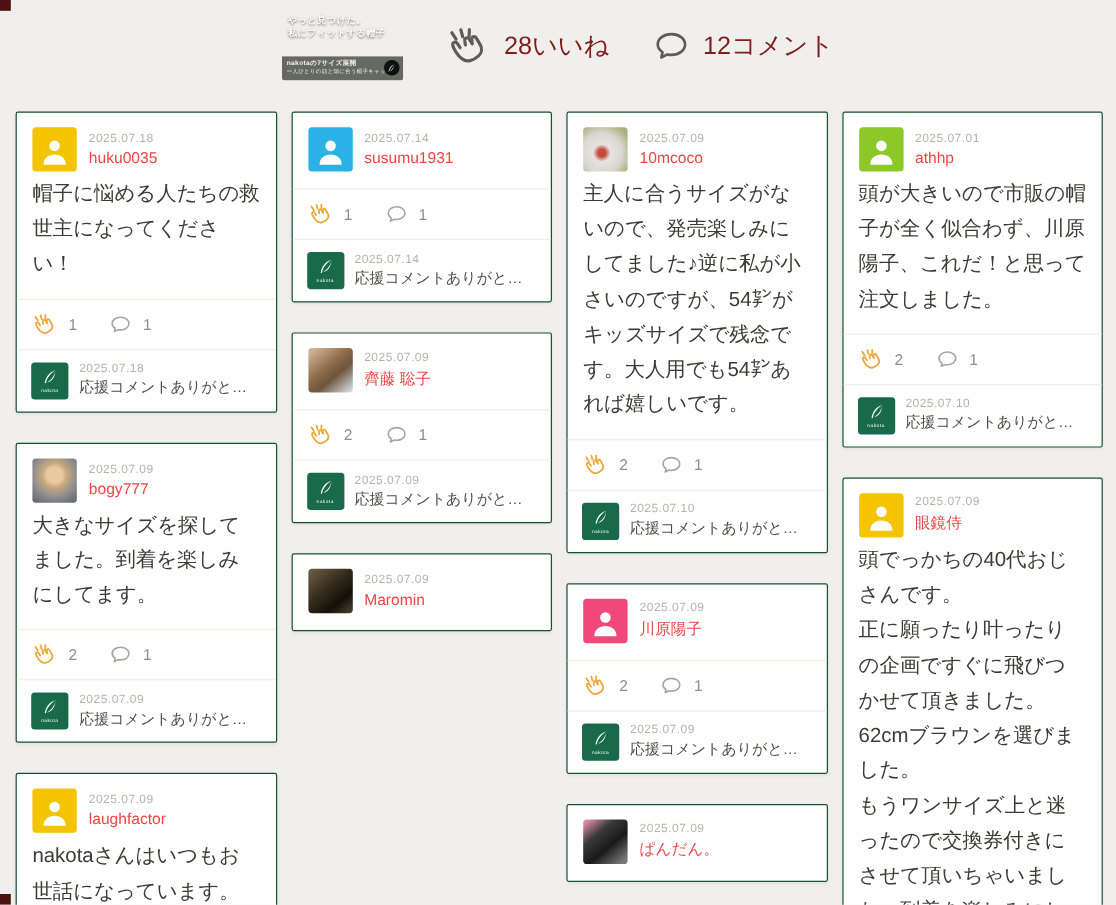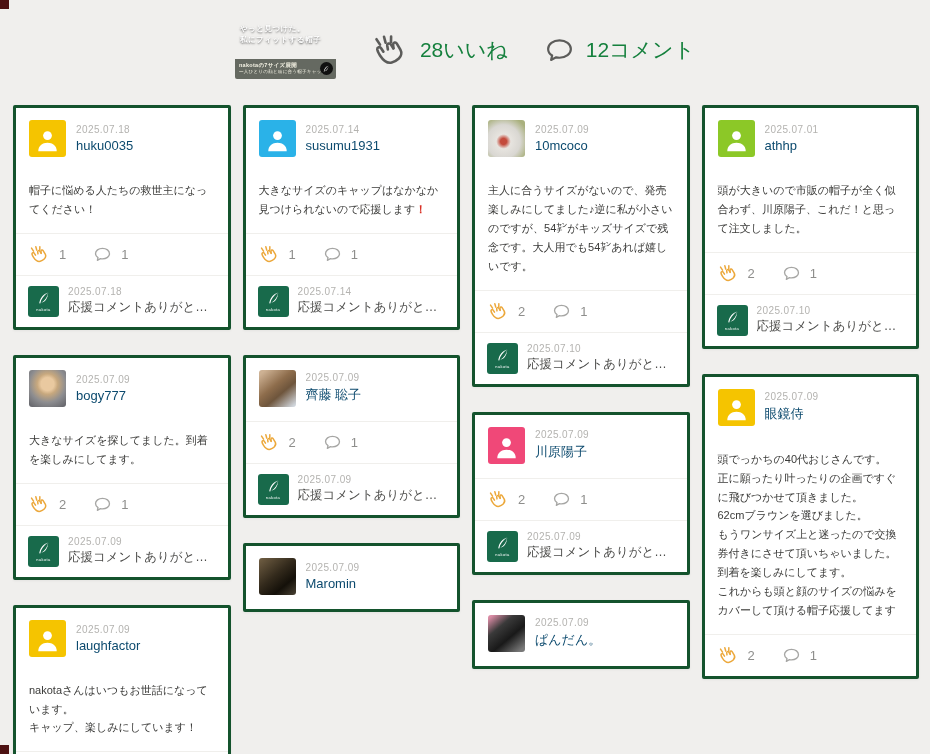--- a/index.html
+++ b/index.html
@@ -6,52 +6,52 @@
   body{
     width:930px;height:754px;position:relative;overflow:hidden;
     background:var(--page-bg,#f0efed);
     font-family:"Liberation Sans","DejaVu Sans",sans-serif;
     -webkit-font-smoothing:antialiased;
   }
   .corner{position:absolute;width:9px;height:9px;background:var(--corner,#4d1112);left:0}
   .corner.tl{top:0}.corner.bl{bottom:0}
 
   
-  .header{display:flex;justify-content:center;align-items:center;gap:36px;padding-top:18px;height:64px}
+  .header{display:flex;justify-content:center;align-items:center;gap:36px;padding-top:6px;height:64px}
   .thumb{width:101px;height:58px;position:relative;border-radius:2px;overflow:hidden;flex:0 0 101px;cursor:pointer;
     background:
       radial-gradient(ellipse 10px 6px at 40% 56%, #d9ceb5 65%, rgba(0,0,0,0) 70%),
       radial-gradient(ellipse 11px 7px at 79% 40%, #efe9dd 65%, rgba(0,0,0,0) 70%),
       linear-gradient(160deg,#7a9362 0%,#4d6c41 38%,#33512e 72%,#27402５ 100%),#33512e;
   }
   .thumb-title{position:absolute;top:3px;left:5px;right:3px;color:#fff;font-weight:bold;
     font-size:7.5px;line-height:1.45;text-shadow:0 1px 2px rgba(0,0,0,.6);letter-spacing:.5px}
   .thumb-strip{position:absolute;left:0;right:0;bottom:0;background:rgba(16,22,12,.62);
     color:#f4f2e4;padding:2px 4px 3px;font-size:4.5px;line-height:1.5;letter-spacing:.3px}
   .thumb-strip .cap1{font-weight:bold;font-size:5.5px}
   .thumb-logo{position:absolute;right:3px;bottom:4px;width:13px;height:13px;border-radius:50%;
     background:#101010;display:flex;align-items:center;justify-content:center}
   .thumb-logo svg{width:8px;height:8px;fill:#fff}
-  .stat{display:flex;align-items:center;gap:11px;color:#15803d;font-size:21px}
+  .stat{display:flex;align-items:center;gap:11px;color:#7f1d1d;font-size:21px}
   .stat svg{color:#5c5c5a}
   .stat .big-clap{width:37px;height:37px}
   .stat .big-bubble{width:31px;height:31px}
 
   
   .grid{display:flex;gap:12px;padding:23px 11px 0 13px;align-items:flex-start}
   .col{flex:1;min-width:0;display:flex;flex-direction:column;gap:25px}
-  .card{background:#fff;border:3px solid #14532d;border-radius:2px;box-shadow:0 1px 3px rgba(0,0,0,.05)}
+  .card{background:#fff;border:1px solid #14532d;border-radius:2px;box-shadow:0 1px 3px rgba(0,0,0,.05)}
   .card-main{padding:12px 13px 14px}
   .user-row{display:flex;gap:10px;align-items:center}
   .avatar{width:37px;height:37px;border-radius:3px;flex:0 0 37px;display:flex;align-items:center;justify-content:center;overflow:hidden}
   .avatar svg{width:27px;height:27px;fill:#fff;margin-top:4px}
   .meta{min-width:0}
   .date{font-size:10px;color:#b4b3b0;letter-spacing:.4px}
-  .name{font-size:13px;color:#0c4a6e;margin-top:3px}
-  .comment{margin-top:24px;font-size:11px;color:#3a3a38;line-height:1.72;white-space:pre-line;overflow-wrap:break-word}
+  .name{font-size:13px;color:#ef4444;margin-top:3px}
+  .comment{margin-top:4px;font-size:17px;color:#3a3a38;line-height:1.72;white-space:pre-line;overflow-wrap:break-word}
   .red-mark{color:#d93025;font-weight:bold}
   .actions{display:flex;gap:27px;border-top:1px solid #f0efec;padding:10px 13px;align-items:center}
   .action{display:flex;align-items:center;gap:9px;background:none;border:none;padding:0;cursor:pointer;font-family:inherit}
   .action .count{font-size:13px;color:#8e8e8c}
   .clap-icon{width:21px;height:21px;color:var(--clap,#eca83b)}
   .bubble-icon{width:19px;height:19px;color:#a6a6a4}
   .reply{display:flex;gap:9px;border-top:1px solid #f0efec;padding:10px 12px;align-items:center}
   .reply-avatar{width:31px;height:31px;border-radius:3px;flex:0 0 31px;background:var(--reply-green,#186a4b);
     display:flex;flex-direction:column;align-items:center;justify-content:center;gap:1px}
   .reply-avatar svg{width:15px;height:15px;fill:#fff}
@@ -231,21 +231,20 @@
         <div class="avatar" style="background: rgb(42, 178, 232);">
           <svg viewBox="0 0 24 24">
                 <use href="#ic-person"></use>
               </svg>
         </div>
         <div class="meta">
           <div class="date">2025.07.14</div>
           <div class="name">susumu1931</div>
         </div>
       </div>
-      <div class="comment">大きなサイズのキャップはなかなか見つけられないので応援します<span class="red-mark">！</span></div>
     </div>
     <div class="actions">
       <button class="action">
         <svg class="clap-icon" viewBox="0 0 24 24">
               <use href="#ic-clap"></use>
             </svg>
         <span class="count">1</span>
       </button>
       <button class="action">
         <svg class="bubble-icon" viewBox="0 0 24 24">

